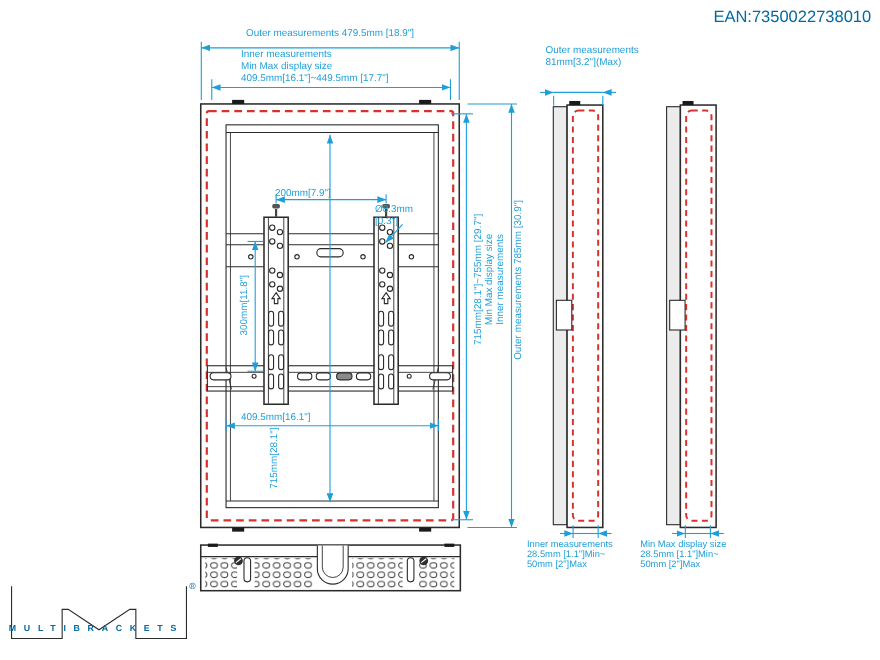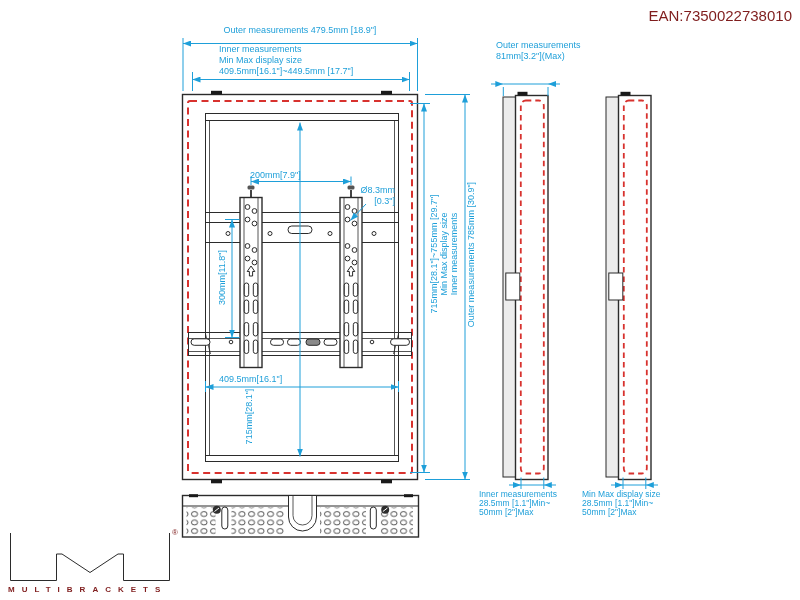--- a/index.html
+++ b/index.html
@@ -13,22 +13,22 @@
   .kf {fill:#1a1a1a;stroke:none;}
   .gray{fill:#ececec;stroke:#2b2b2b;stroke-width:1;}
   .dark{fill:#8a8a8a;stroke:#2b2b2b;stroke-width:1;}
   .b  {stroke:var(--dim);fill:none;stroke-width:1;}
   .r  {stroke:var(--red);fill:none;stroke-width:2;stroke-dasharray:7 4.5;}
   .r2 {stroke:var(--red);fill:none;stroke-width:1.8;stroke-dasharray:5.5 4;}
   .lbl{position:absolute;color:var(--dim);font:9px/11px "Liberation Sans",sans-serif;white-space:nowrap;}
   .sm {font-size:8.5px;line-height:9px;}
   .rot{transform:rotate(-90deg);}
   .ctr{text-align:center;}
-  .rgt{text-align:right;}
-  .ink{color:#7f1d1d;}
+  .rgt{text-align:left;}
+  .ink{color:#0369a1;}
 </style>
 </head>
 <body>
 
 <div id="canvas">
 
 <svg width="800" height="600" viewBox="0 0 800 600">
   <defs>
     <marker id="ma" markerWidth="8" markerHeight="6" refX="8" refY="3" orient="auto-start-reverse" markerUnits="userSpaceOnUse">
       <path d="M0,0 L8,3 L0,6 Z" style="fill:var(--dim)"></path>
@@ -232,16 +232,16 @@
   <div class="lbl sm" style="position:static;">28.5mm [1.1"]Min~</div>
   <div class="lbl sm" style="position:static;">50mm [2"]Max</div>
 </div>
 
 <div style="position:absolute;left:582px;top:490px;">
   <div class="lbl sm" style="position:static;">Min Max display size</div>
   <div class="lbl sm" style="position:static;">28.5mm [1.1"]Min~</div>
   <div class="lbl sm" style="position:static;">50mm [2"]Max</div>
 </div>
 
-<div class="lbl ink" style="left:8px;top:584px;font-size:8px;font-weight:bold;letter-spacing:7px;">MULTIBRACKETS</div>
+<div class="lbl ink" style="left:8px;top:566px;font-size:8px;font-weight:bold;letter-spacing:7px;">MULTIBRACKETS</div>
 <div class="lbl ink" style="left:172px;top:527px;font-size:8px;">®</div>
 
 </div>
 
 </body></html>

